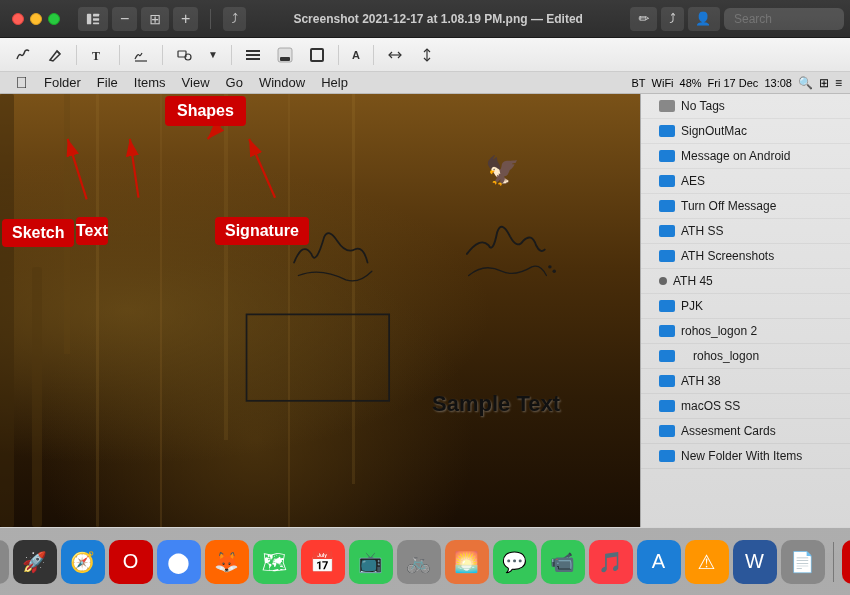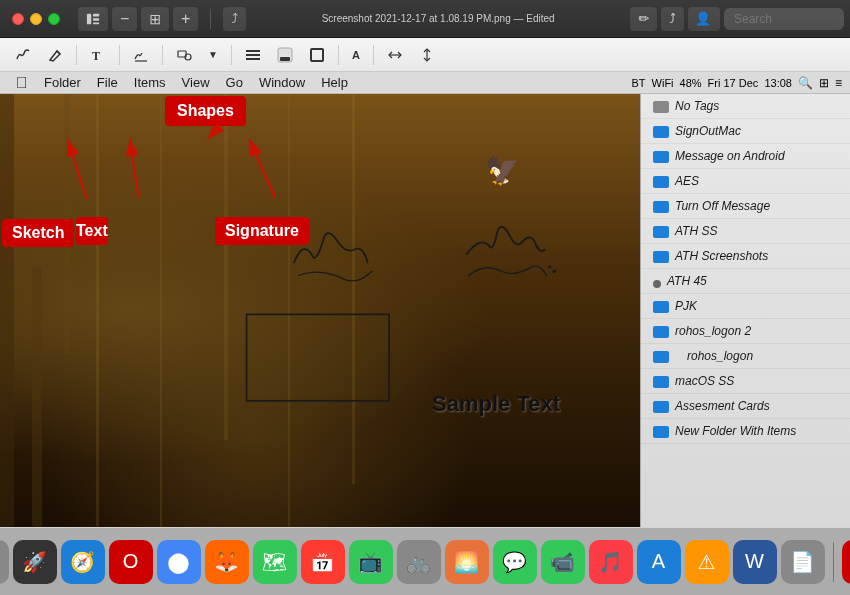--- a/index.html
+++ b/index.html
@@ -12,21 +12,21 @@
       display: flex; align-items: center; z-index: 100;
       border-bottom: 1px solid #1a1a1a;
     }
     .traffic-lights { display: flex; align-items: center; gap: 6px; padding: 0 12px; }
     .traffic-light { width: 12px; height: 12px; border-radius: 50%; }
     .tl-red { background: #ff5f56; border: 1px solid #e0443e; }
     .tl-yellow { background: #ffbd2e; border: 1px solid #dea123; }
     .tl-green { background: #27c93f; border: 1px solid #1aab29; }
 
     .toolbar-section { display: flex; align-items: center; gap: 4px; padding: 0 6px; }
-    .title-text { flex: 1; text-align: center; color: #ccc; font-size: 10px; }
+    .title-text { flex: 1; text-align: center; color: #ccc; font-size: 12px; font-weight: bold; }
     .toolbar-btn { background: rgba(255,255,255,0.1); border: none; border-radius: 4px; color: #ddd; font-size: 11px; padding: 3px 8px; cursor: pointer; display: flex; align-items: center; justify-content: center; height: 24px; }
     .toolbar-btn svg { width: 14px; height: 14px; fill: #ccc; }
     .search-bar { background: rgba(255,255,255,0.15); border-radius: 6px; border: none; color: #ccc; font-size: 12px; padding: 3px 10px; width: 120px; height: 22px; }
 
     
     .markup-toolbar {
       position: absolute; top: 38px; left: 0; right: 0; height: 34px;
       background: linear-gradient(to bottom, #f5f5f5, #e8e8e8);
       display: flex; align-items: center; gap: 2px; padding: 0 8px;
       border-bottom: 1px solid #ccc; z-index: 100;
@@ -84,22 +84,22 @@
       z-index: 20; text-shadow: 1px 1px 2px rgba(255,255,255,0.3);
     }
 
     
     .sidebar {
       position: absolute; top: 94px; right: 0; width: 210px; bottom: 68px;
       background: linear-gradient(to bottom, #e8e8e8, #d8d8d8);
       border-left: 1px solid #aaa; overflow-y: auto; z-index: 50;
     }
     .sidebar-item {
-      display: flex; align-items: flex-end; padding: 5px 12px; cursor: pointer;
-      border-bottom: 1px solid rgba(0,0,0,0.05); font-size: 12px; color: #1a1a1a; font-style: italic;
+      display: flex; align-items: center; padding: 5px 18px; cursor: pointer;
+      border-bottom: 1px solid rgba(0,0,0,0.05); font-size: 12px; color: #1a1a1a;
     }
     .folder-icon { width: 16px; height: 12px; border-radius: 2px; margin-right: 6px; flex-shrink: 0; }
     .sidebar-dot { width: 8px; height: 8px; border-radius: 50%; background: #666; margin-right: 6px; flex-shrink: 0; }
 
     
     .dock {
       position: absolute; bottom: 0; left: 0; right: 0; height: 68px;
       background: linear-gradient(to bottom, rgba(200,200,200,0.85), rgba(180,180,180,0.95));
       border-top: 1px solid rgba(255,255,255,0.5);
       display: flex; align-items: center; justify-content: center; gap: 4px;
@@ -360,20 +360,24 @@
         <div class="folder-icon" style="background: rgb(28, 126, 214);"></div>
         <span style="font-size: 12px;">PJK</span>
       </div>
       <div class="sidebar-item">
         <div class="folder-icon" style="background: rgb(28, 126, 214);"></div>
         <span style="font-size: 12px;">rohos_logon 2</span>
       </div>
       <div class="sidebar-item">
         <div class="folder-icon" style="background: rgb(28, 126, 214);"></div>
         <span style="font-size: 12px; margin-left: 12px;">rohos_logon</span>
+      </div>
+      <div class="sidebar-item">
+        <div class="folder-icon" style="background: rgb(28, 126, 214);"></div>
+        <span style="font-size: 12px;">ATH 38</span>
       </div>
       <div class="sidebar-item">
         <div class="folder-icon" style="background: rgb(28, 126, 214);"></div>
         <span style="font-size: 12px;">macOS SS</span>
       </div>
       <div class="sidebar-item">
         <div class="folder-icon" style="background: rgb(28, 126, 214);"></div>
         <span style="font-size: 12px;">Assesment Cards</span>
       </div>
       <div class="sidebar-item">

